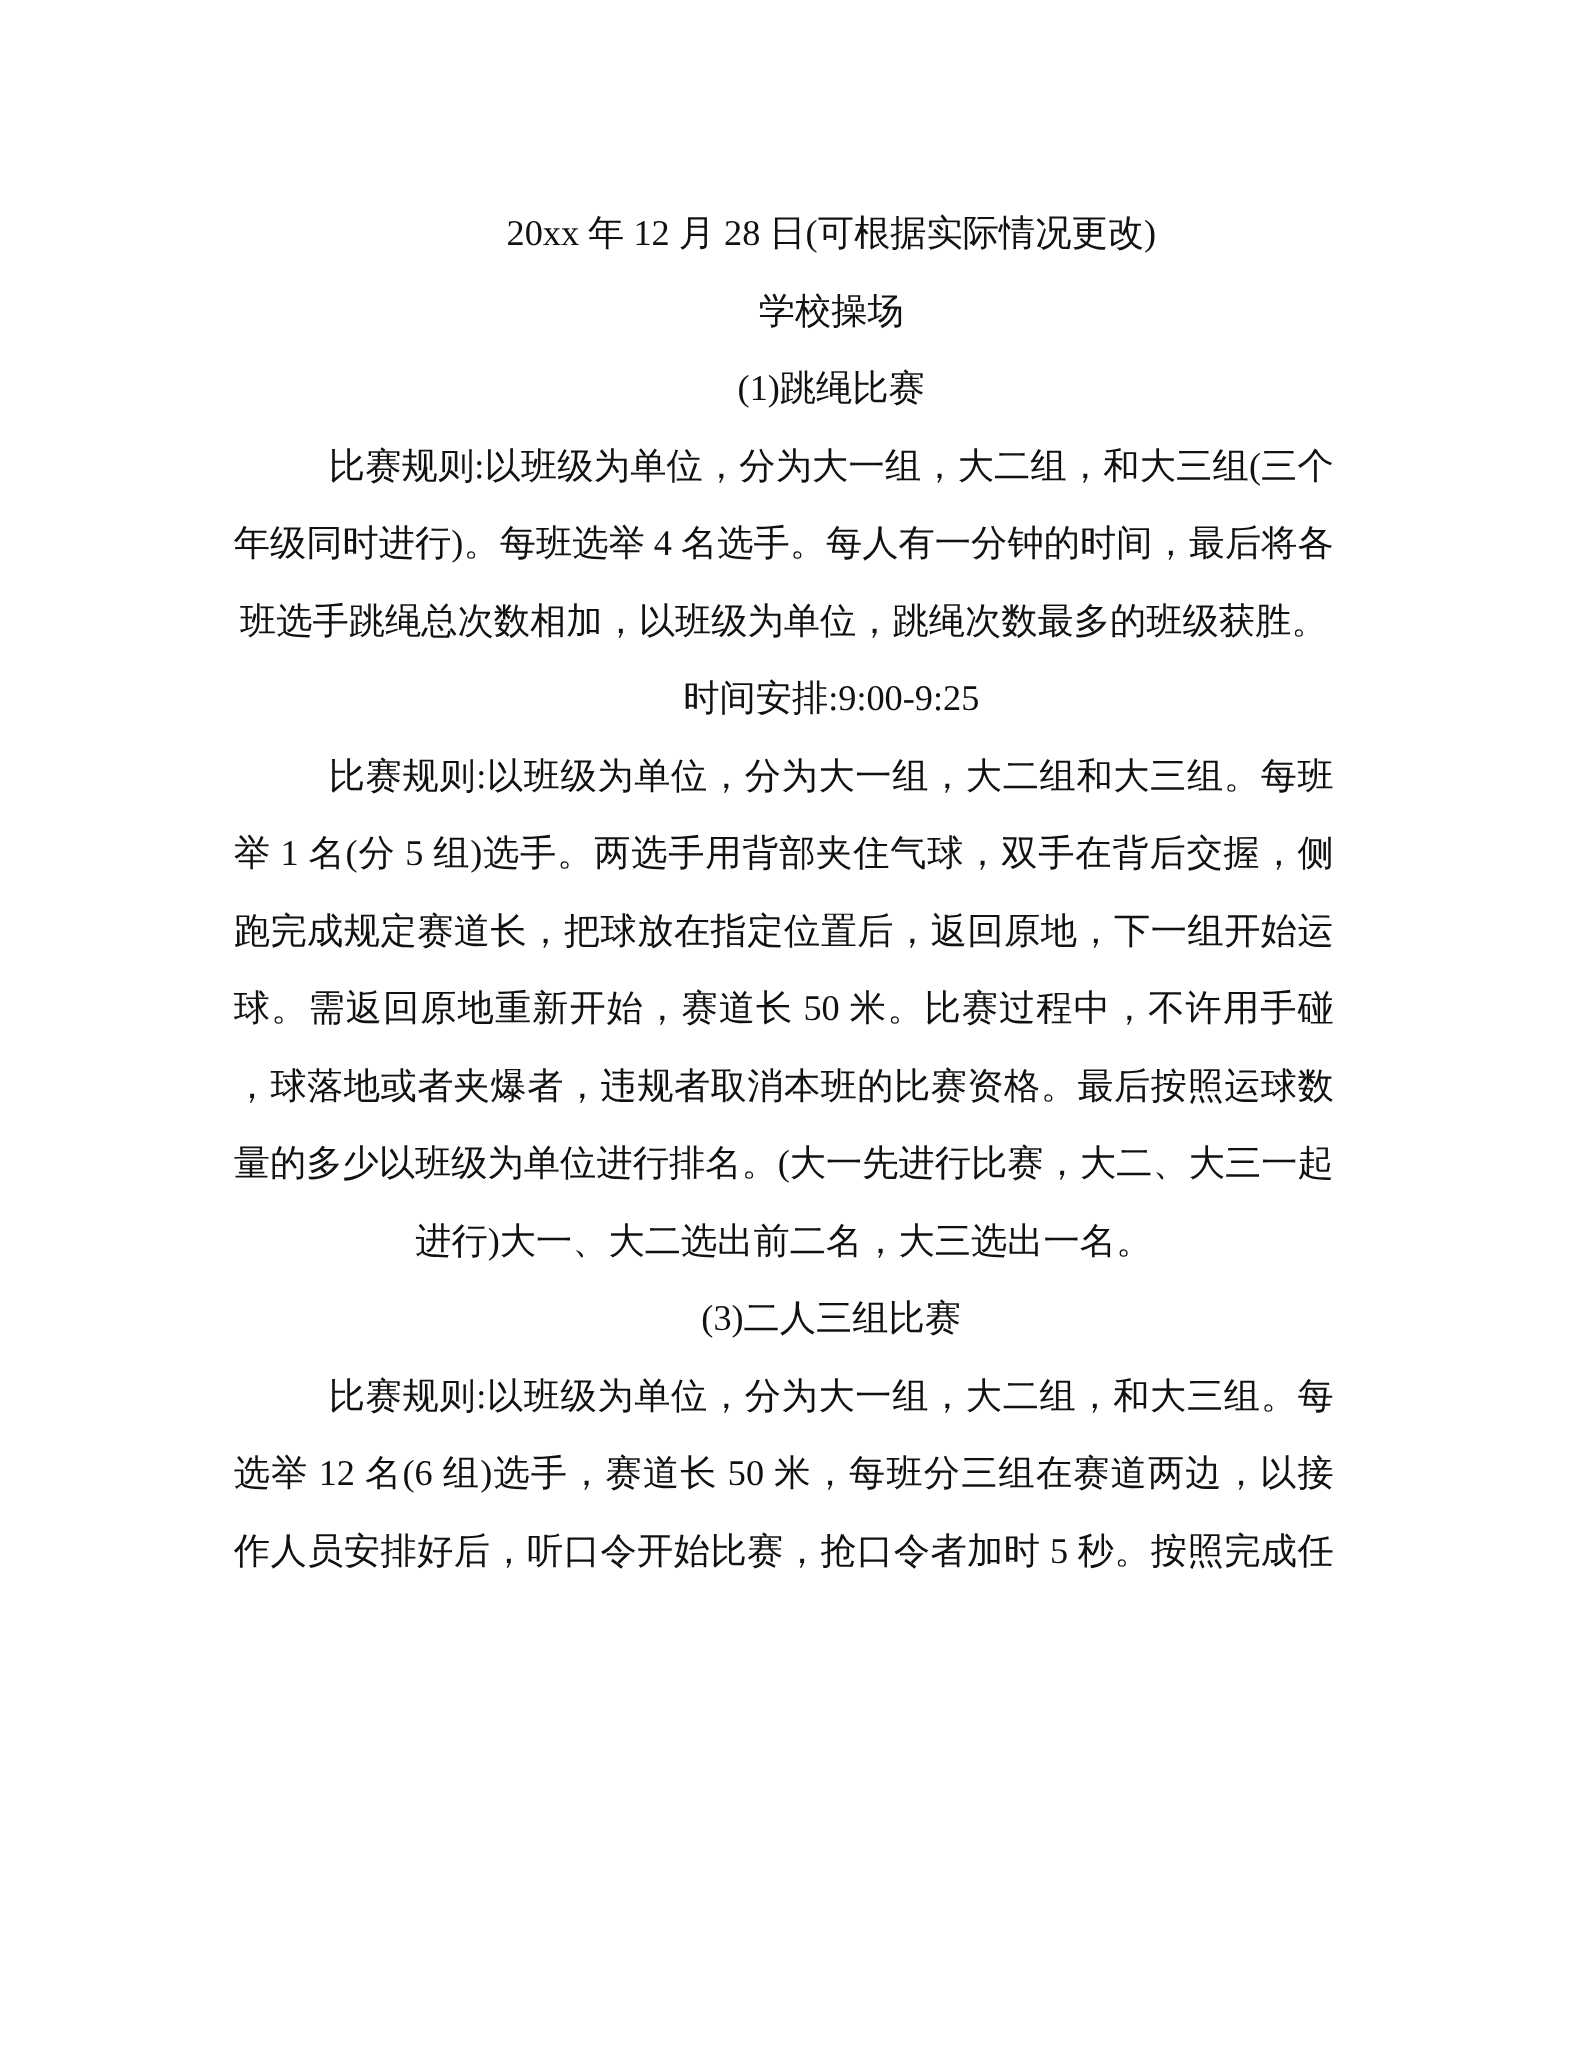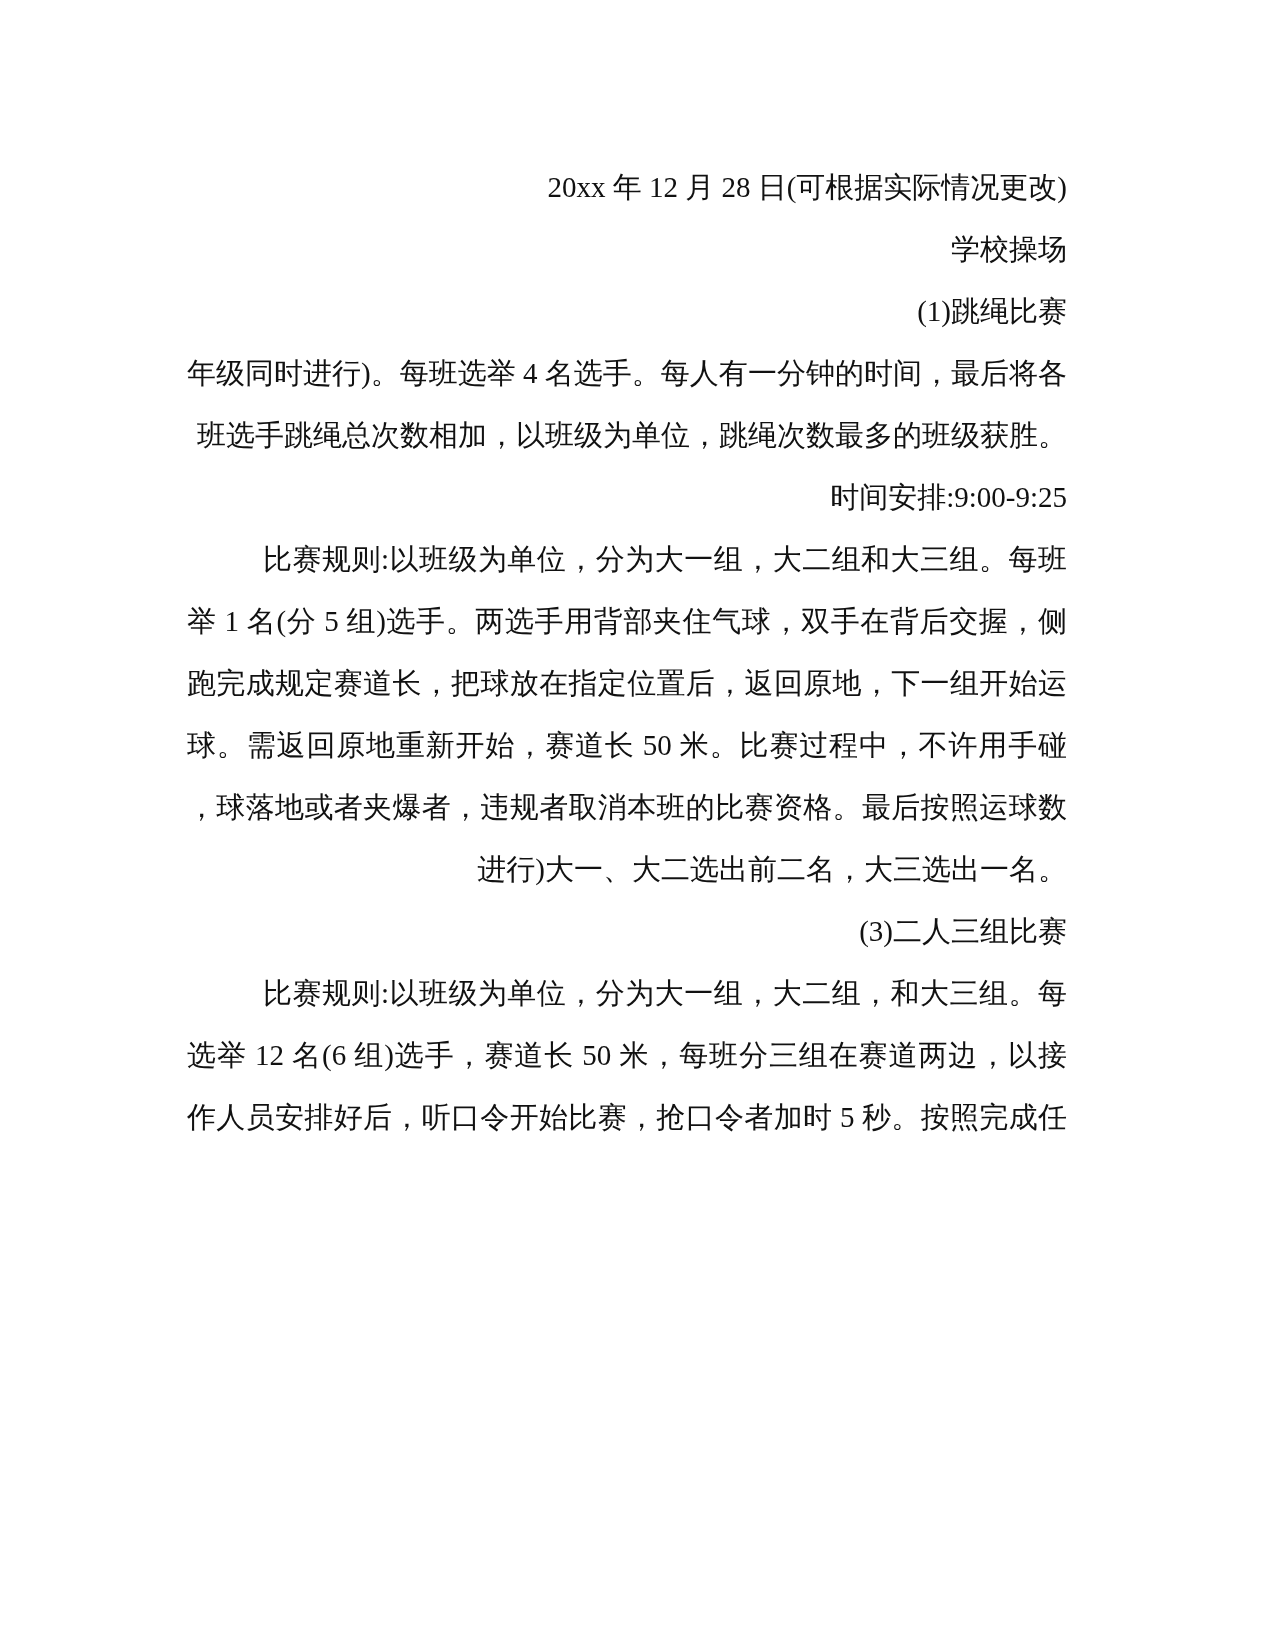--- a/index.html
+++ b/index.html
@@ -21,46 +21,48 @@
     width: 880px;
   }
   .line {
     height: 62px;
     line-height: 62px;
     font-family: "Liberation Serif", "DejaVu Serif", serif;
     font-size: 29px;
     font-weight: 400;
     color: #111111;
     overflow: hidden;
-    text-align: right;
+    text-align: center;
     white-space: normal;
   }
   .line.indent {
     padding-left: 76px;
   }
   .line.justify {
     text-align: justify;
     text-align-last: justify;
   }
 </style>
 </head>
 <body>
 
 <div class="page">
   <div class="textblock" id="textblock">
       <div class="line indent">20xx 年 12 月 28 日(可根据实际情况更改)</div>
       <div class="line indent">学校操场</div>
       <div class="line indent">(1)跳绳比赛</div>
+      <div class="line indent justify">比赛规则:以班级为单位，分为大一组，大二组，和大三组(三个</div>
       <div class="line justify">年级同时进行)。每班选举 4 名选手。每人有一分钟的时间，最后将各</div>
       <div class="line">班选手跳绳总次数相加，以班级为单位，跳绳次数最多的班级获胜。</div>
       <div class="line indent">时间安排:9:00-9:25</div>
       <div class="line indent justify">比赛规则:以班级为单位，分为大一组，大二组和大三组。每班选</div>
       <div class="line justify">举 1 名(分 5 组)选手。两选手用背部夹住气球，双手在背后交握，侧</div>
       <div class="line justify">跑完成规定赛道长，把球放在指定位置后，返回原地，下一组开始运</div>
       <div class="line justify">球。需返回原地重新开始，赛道长 50 米。比赛过程中，不许用手碰球</div>
       <div class="line justify">，球落地或者夹爆者，违规者取消本班的比赛资格。最后按照运球数</div>
+      <div class="line justify">量的多少以班级为单位进行排名。(大一先进行比赛，大二、大三一起</div>
       <div class="line">进行)大一、大二选出前二名，大三选出一名。</div>
       <div class="line indent">(3)二人三组比赛</div>
       <div class="line indent justify">比赛规则:以班级为单位，分为大一组，大二组，和大三组。每班</div>
       <div class="line justify">选举 12 名(6 组)选手，赛道长 50 米，每班分三组在赛道两边，以接龙</div>
       <div class="line justify">作人员安排好后，听口令开始比赛，抢口令者加时 5 秒。按照完成任</div>
     </div>
 </div>
 
 </body></html>

